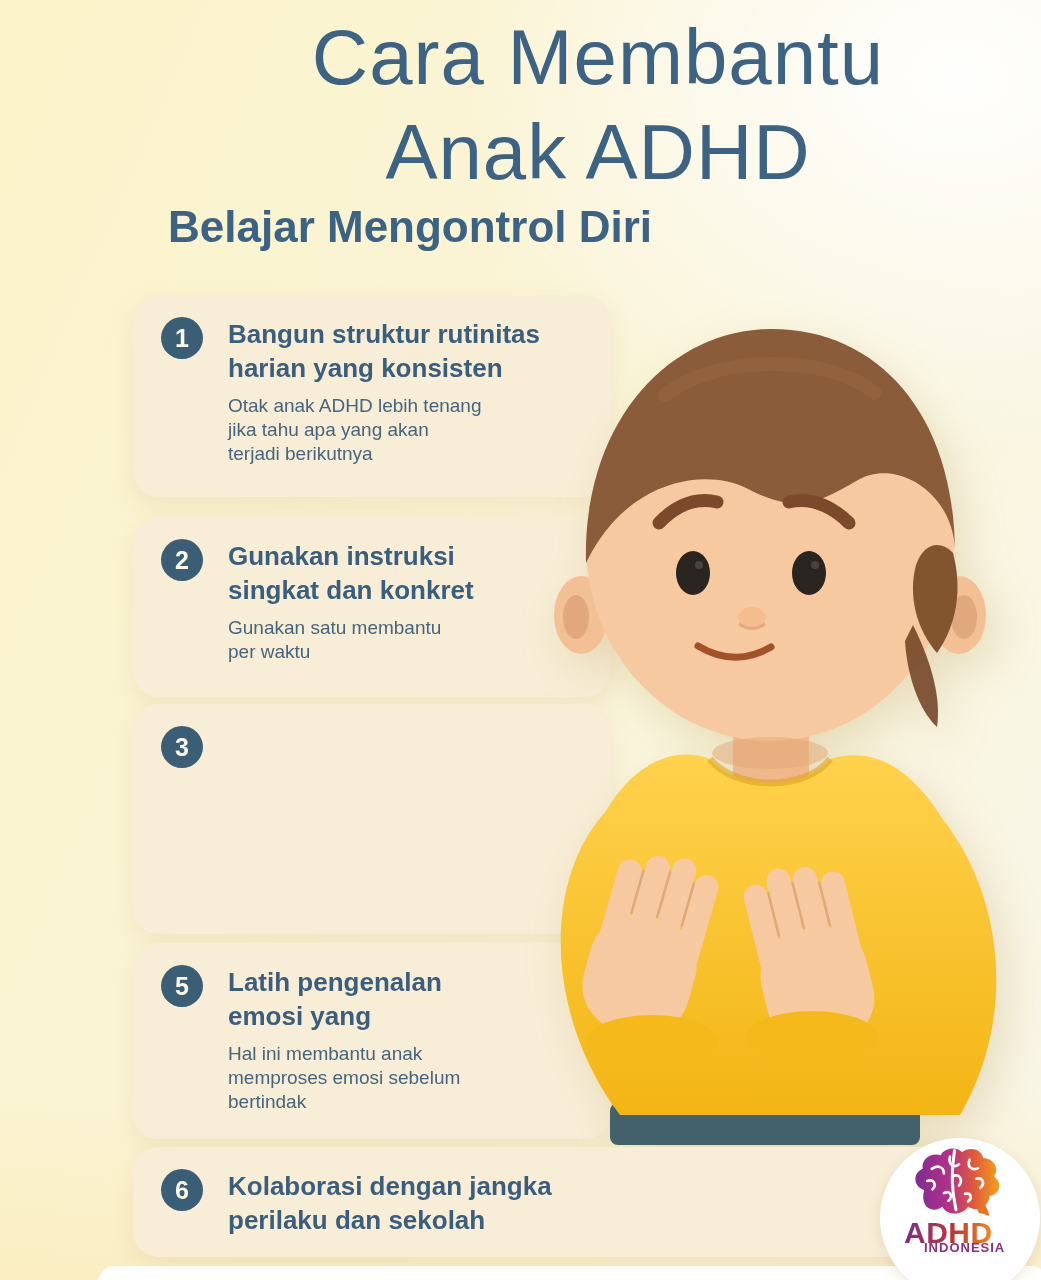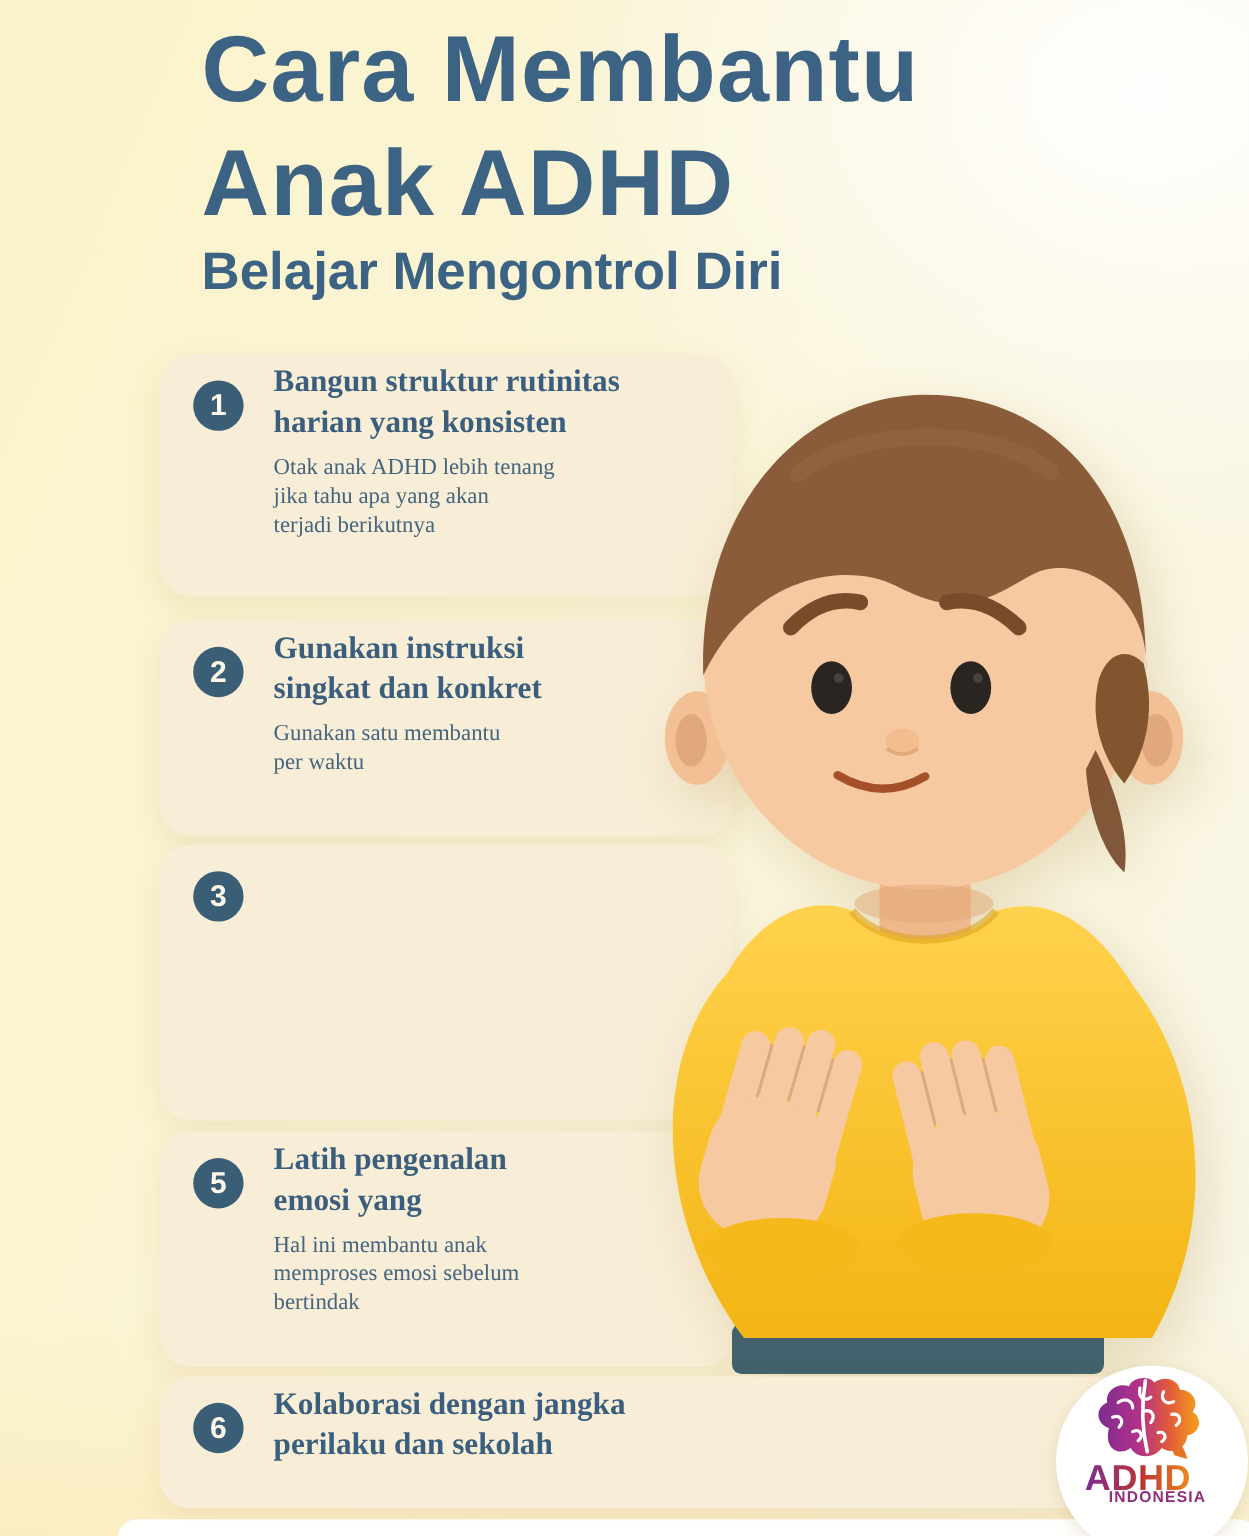--- a/index.html
+++ b/index.html
@@ -10,37 +10,37 @@
   }
   .page{
     position:relative;width:1041px;height:1280px;overflow:hidden;
     background:
       linear-gradient(0deg, rgba(250,230,170,0.45), rgba(250,230,170,0) 15%),
       radial-gradient(820px 620px at 92% 6%, rgba(255,255,255,0.95), rgba(255,255,255,0) 62%),
       linear-gradient(113deg, #fbf3c9 0%, #faf5da 52%, #f9f6e8 100%);
   }
   .title-block{position:absolute;left:168px;top:10px;width:860px;}
   .title{
-    margin:0;font-size:78px;font-weight:bold;line-height:1.22;letter-spacing:1px;
-    color:#3c6383;white-space:pre-line;
+    margin:0;font-size:78px;font-weight:normal;line-height:1.22;letter-spacing:1px;
+    color:#3c6383;white-space:pre-line;text-align:center;
   }
   .subtitle{
     margin:2px 0 0 0;font-size:44px;font-weight:bold;line-height:1.12;
     color:#3c6383;white-space:pre-line;
   }
   .card{
     position:absolute;left:133px;width:478px;background:#f8eed7;
     border-radius:26px;box-shadow:0 10px 24px rgba(185,150,80,0.14);
   }
   .badge{
     position:absolute;left:28px;top:22px;width:42px;height:42px;border-radius:50%;
     background:#3b5e77;color:#fdf8ea;font-size:25px;font-weight:bold;
     display:flex;align-items:center;justify-content:center;
   }
-  .card-text{position:absolute;left:95px;top:6px;width:383px;font-family:Liberation Serif, serif;}
+  .card-text{position:absolute;left:95px;top:22px;width:383px;}
   .heading{
     margin:0;font-size:26px;font-weight:bold;line-height:1.32;
     color:#3a5e7d;white-space:pre-line;
   }
   .body{
     margin:8px 0 0 0;font-size:19px;font-weight:normal;line-height:1.27;
     color:#45657f;white-space:pre-line;
   }
   .boy{
     position:absolute;left:540px;top:315px;width:500px;height:830px;

